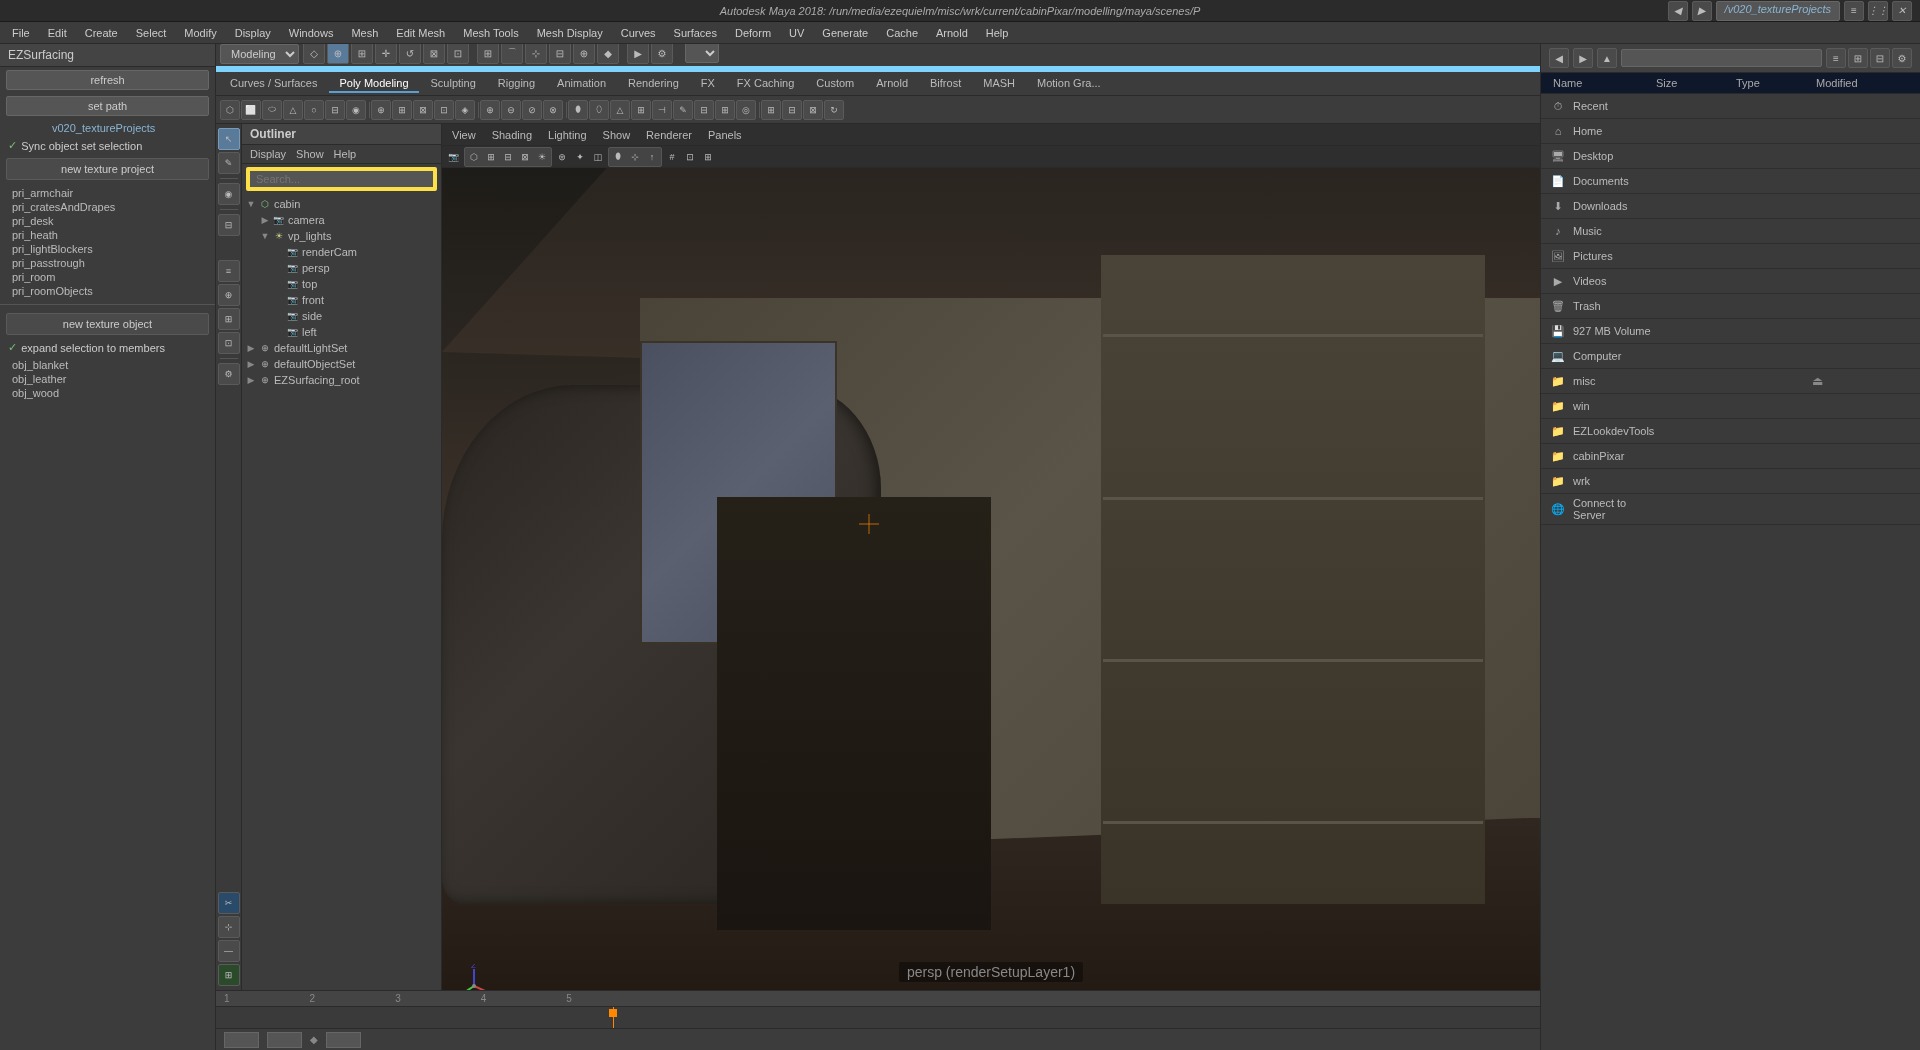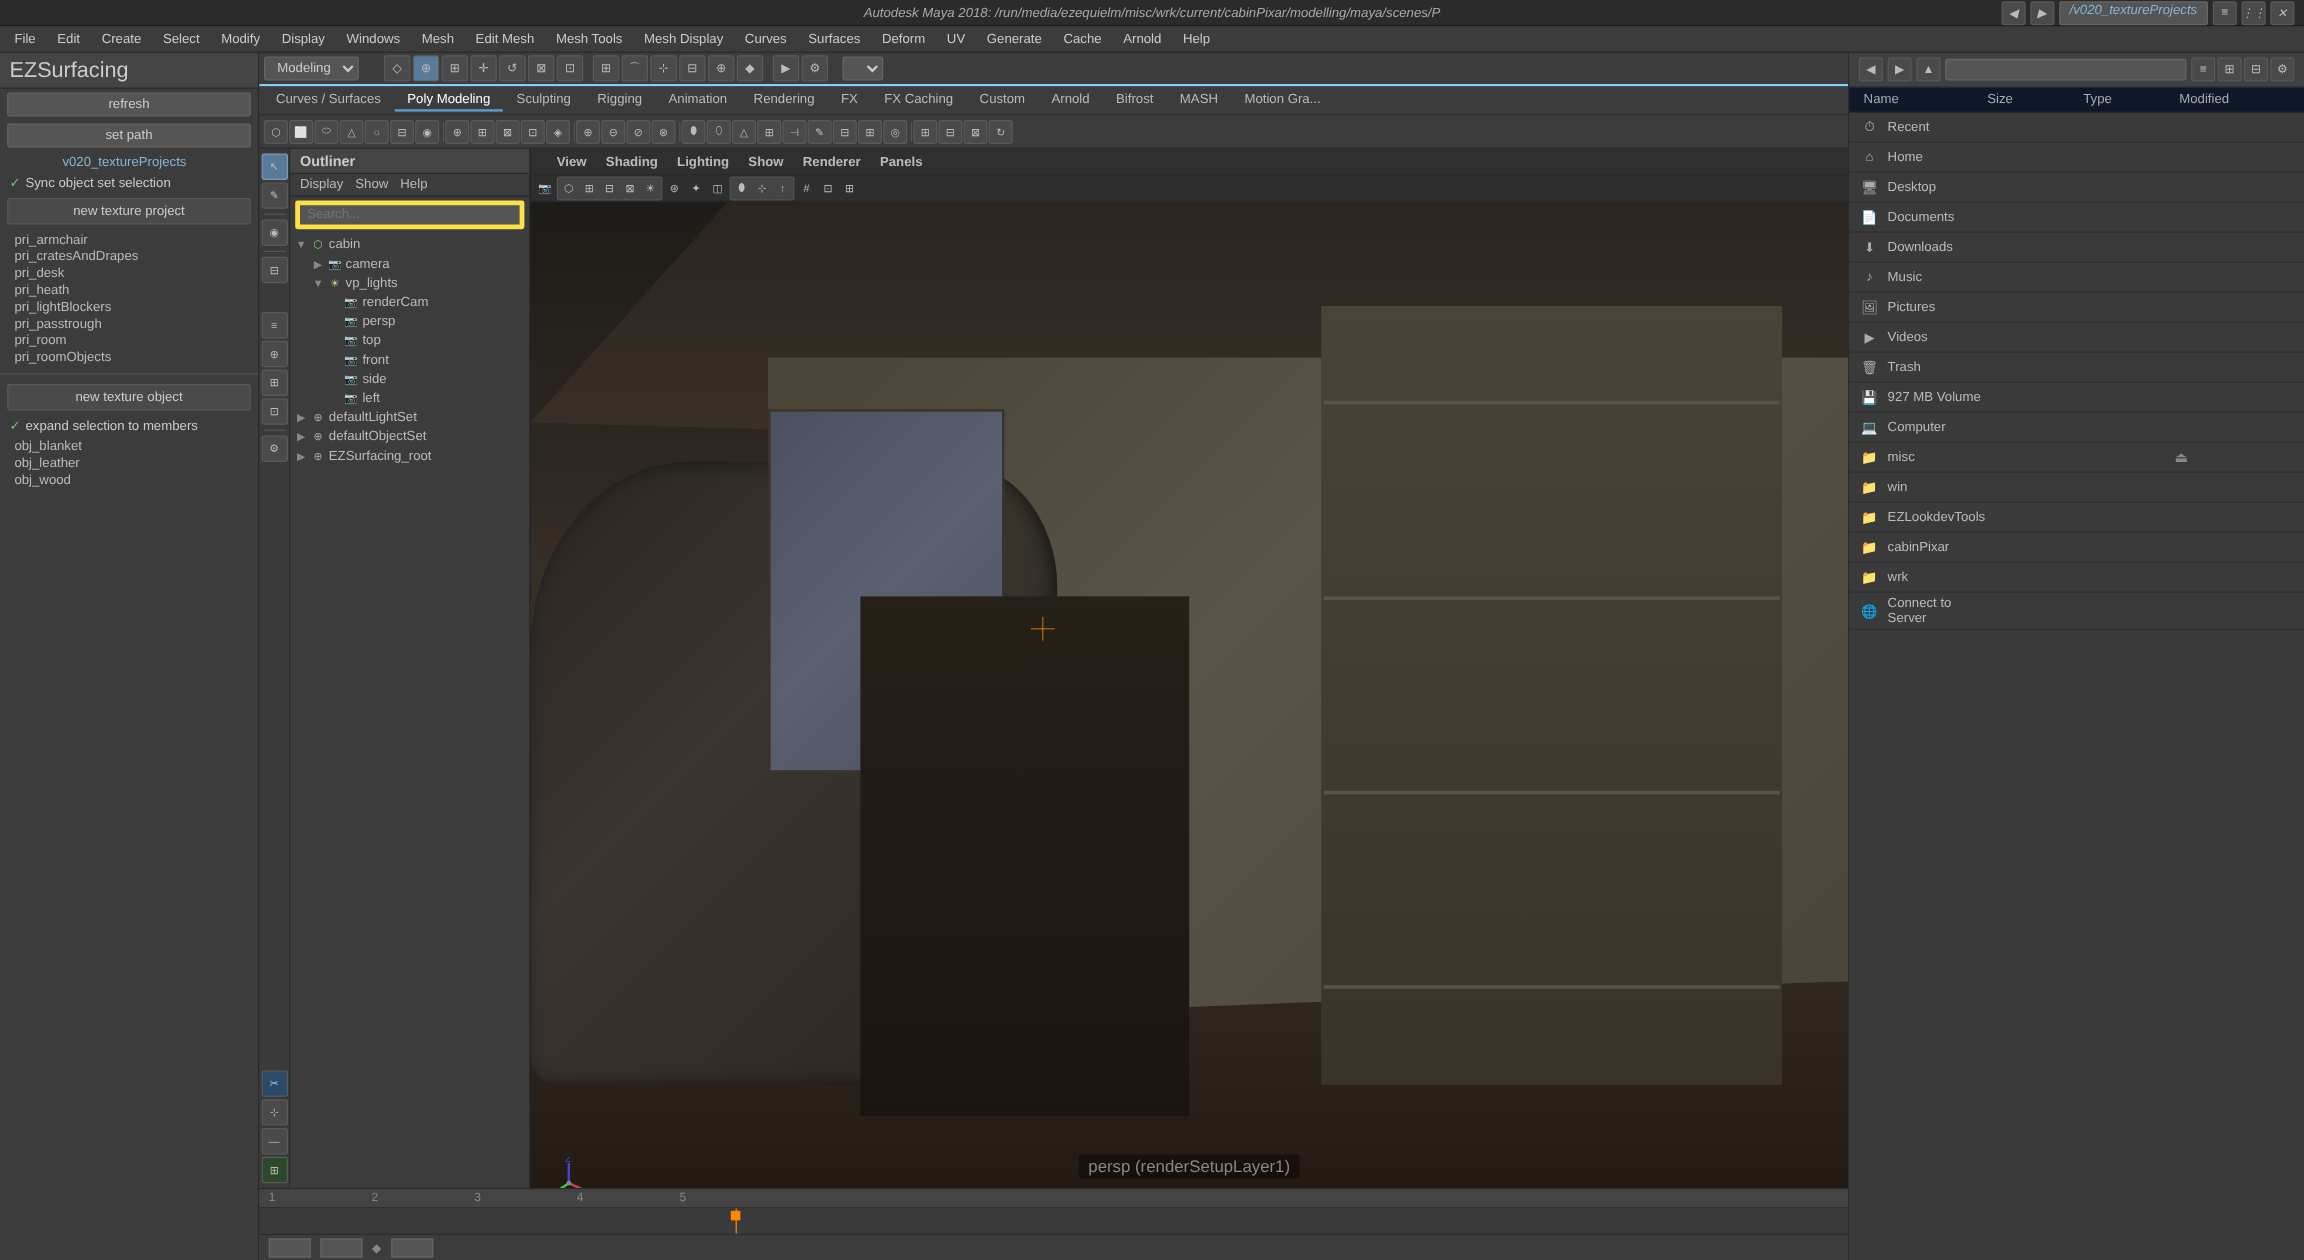--- a/index.html
+++ b/index.html
@@ -61,21 +61,21 @@
       background: #3c3c3c;
       border-right: 1px solid #2a2a2a;
       display: flex;
       flex-direction: column;
       flex-shrink: 0;
     }
 
     .left-panel-header {
       padding: 4px 8px;
       background: #444;
-      font-size: 18px;
+      font-size: 12px;
       color: #ccc;
       border-bottom: 1px solid #2a2a2a;
     }
 
     .left-panel-btn {
       margin: 3px 6px;
       padding: 3px 6px;
       background: #555;
       border: 1px solid #666;
       color: #ccc;
@@ -190,25 +190,25 @@
     
     .center-area {
       flex: 1;
       display: flex;
       flex-direction: column;
       overflow: hidden;
     }
 
     .toolbar-row1 {
       display: flex;
-      align-items: center;
+      align-items: flex-end;
       padding: 2px 4px;
-      gap: 21px;
+      gap: 4px;
       height: 28px;
-      border-bottom: 2px solid #7dd3fc;
+      border-bottom: 6px solid #7dd3fc;
     }
 
     .workspace-selector {
       background: #555;
       border: 1px solid #666;
       color: #ccc;
       padding: 2px 6px;
       font-size: 11px;
       border-radius: 2px;
       cursor: pointer;
@@ -380,24 +380,23 @@
     .viewport-toolbar {
       position: absolute;
       top: 0;
       left: 0;
       right: 0;
       height: 22px;
       background: rgba(50,50,50,0.9);
       display: flex;
       align-items: center;
       gap: 4px;
-      padding: 0 16px;
+      padding: 0 4px;
       z-index: 10;
       border-bottom: 1px solid #2a2a2a;
-      font-weight: bold;
     }
 
     .vp-menu-item {
       font-size: 11px;
       color: #bbb;
       cursor: pointer;
       padding: 1px 6px;
     }
 
     .viewport-label {

